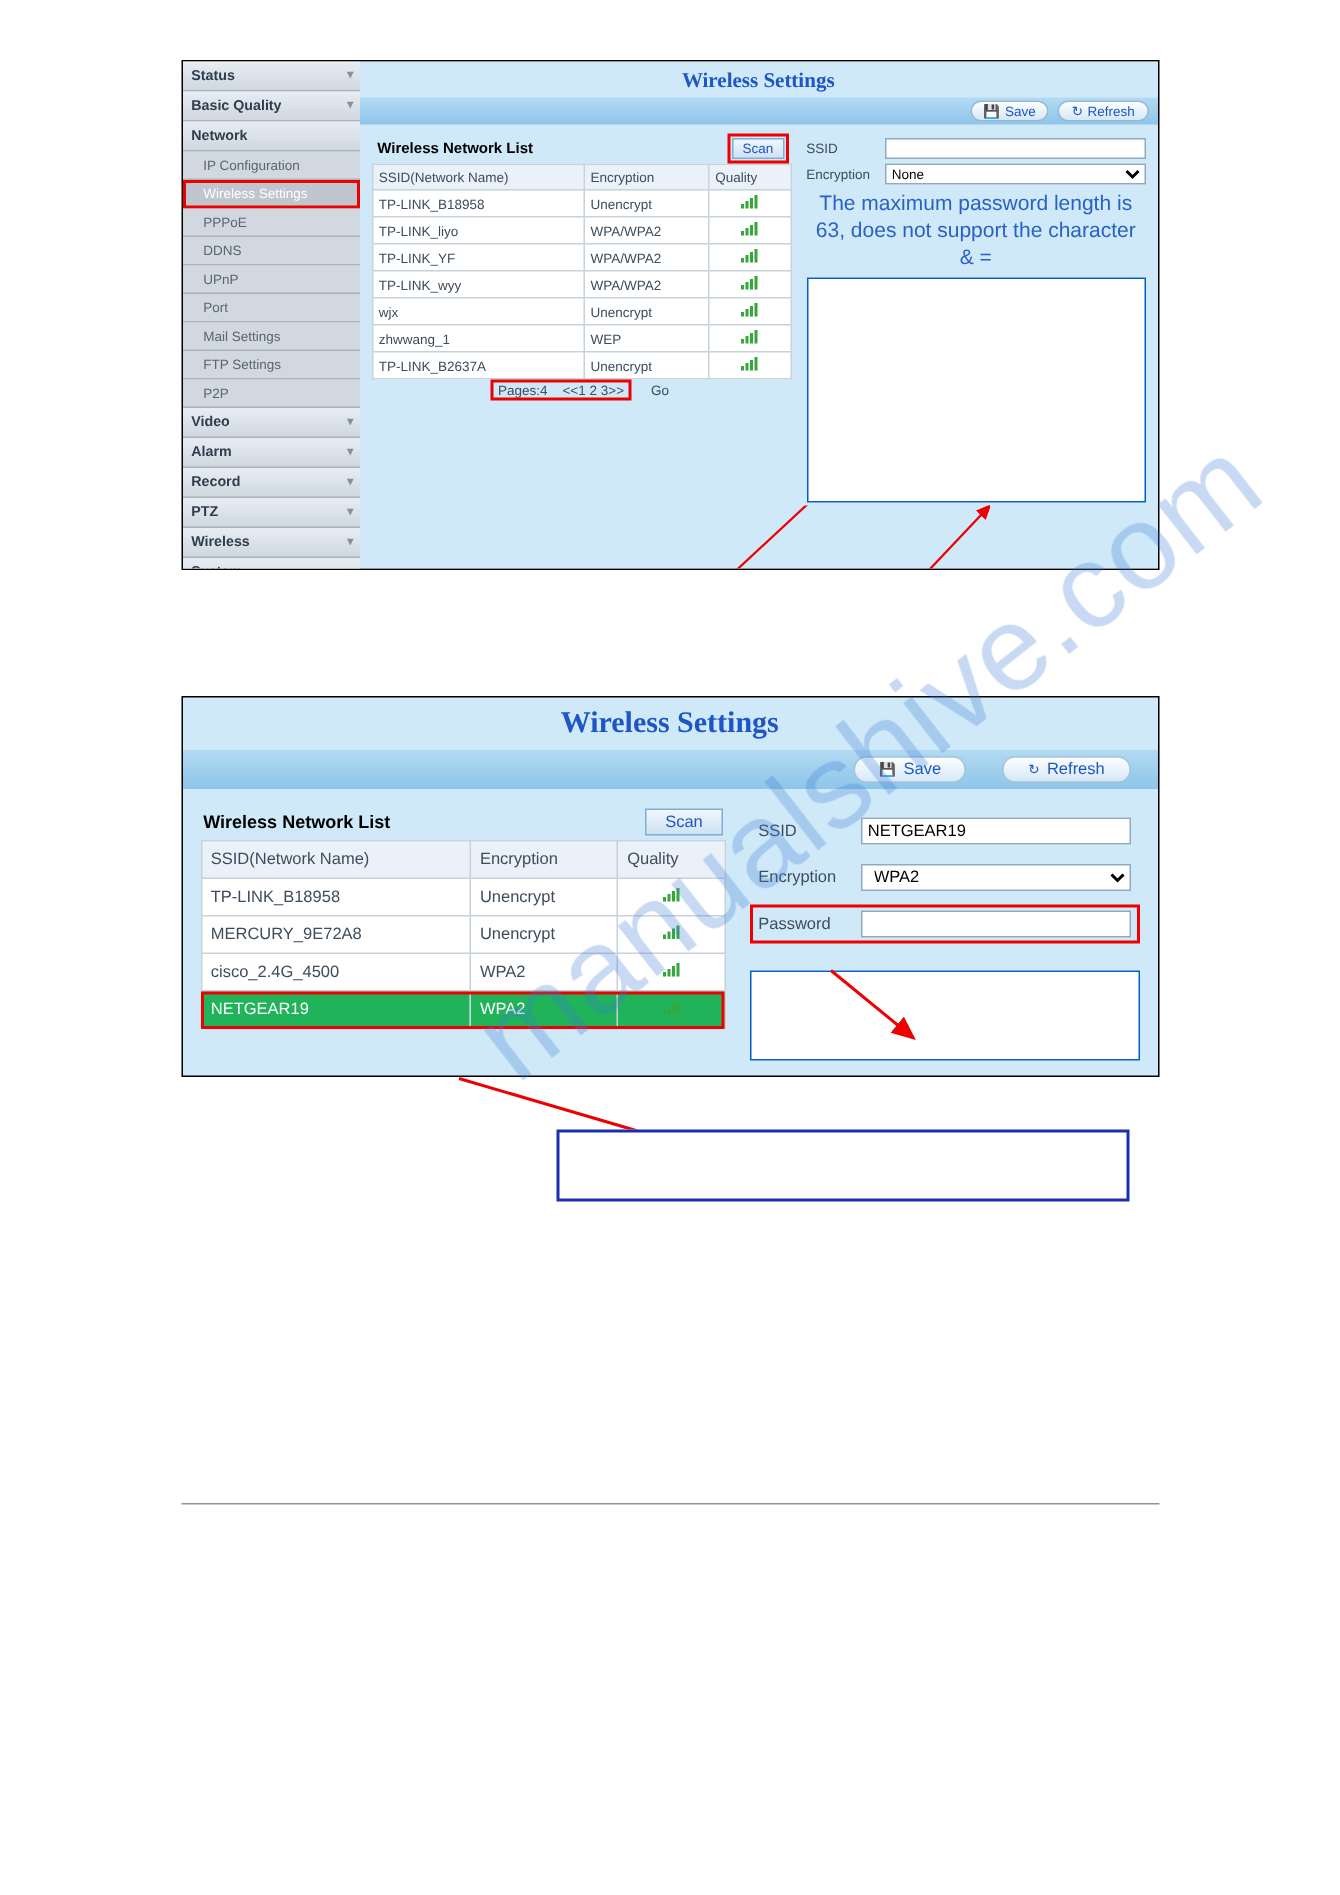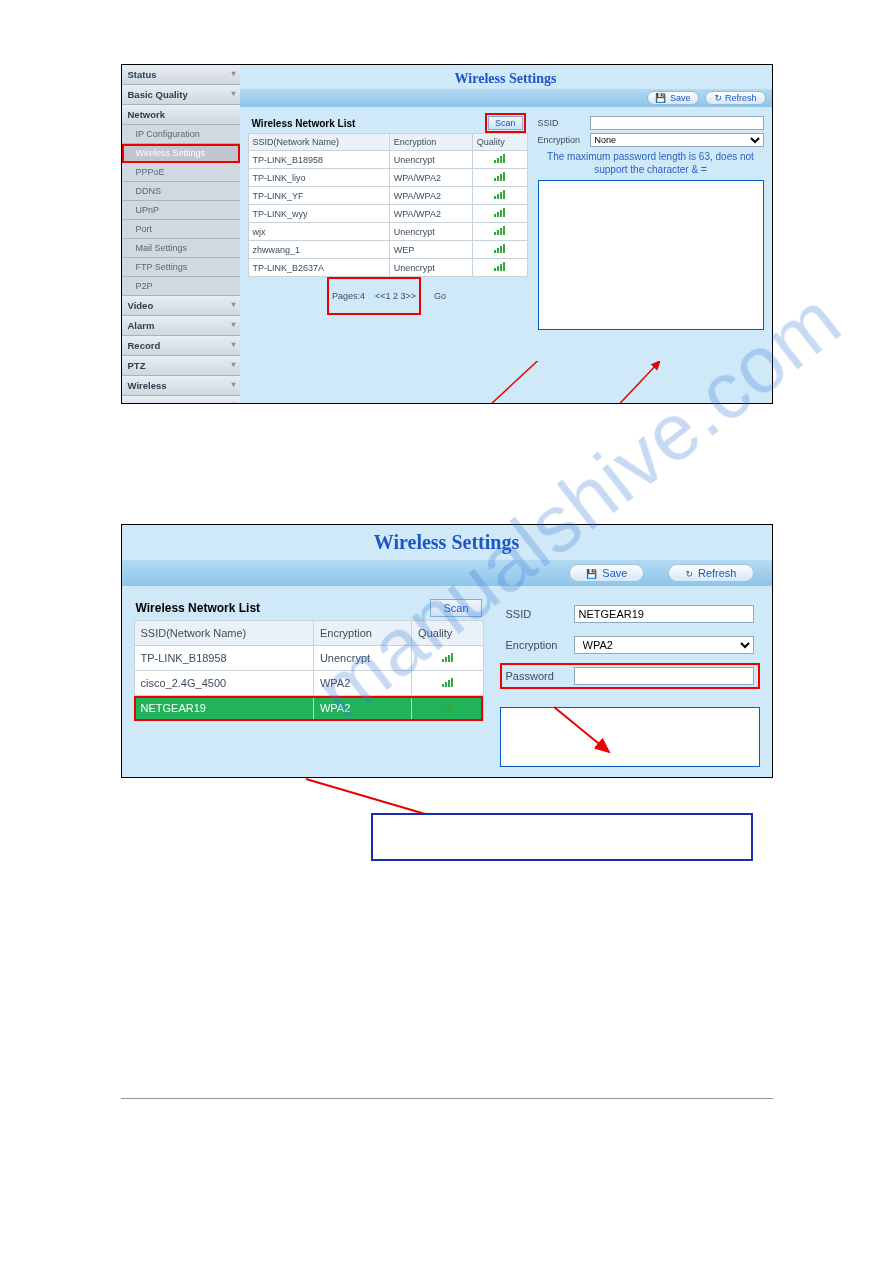--- a/index.html
+++ b/index.html
@@ -7,22 +7,21 @@
     font-family: Arial, sans-serif;
     background: #fff;
     width: 893px;
     padding: 40px 0;
   }
   .page {
     width: 100%;
     display: flex;
     flex-direction: column;
     align-items: center;
-    gap: 120px;
-    margin-top: 24px;
+    gap: 84px;
   }
 
   
   .panel1 {
     width: 652px;
     border: 1px solid #000;
     display: flex;
     background: linear-gradient(#e7eef5,#dbe4ed);
     font-size: 9.5px;
     height: 340px;
@@ -138,33 +137,33 @@
   }
   .sig i { width: 2px; background:#34a83b; display:inline-block; }
   .sig i:nth-child(1){height:3px;} .sig i:nth-child(2){height:5px;}
   .sig i:nth-child(3){height:7px;} .sig i:nth-child(4){height:9px;}
   .pager {
     text-align: center;
     font-size: 9px;
     padding: 2px 0;
     color: #3e4c5b;
   }
-  .pager .pg { outline: 2px solid #e00; padding: 12px 3px; display: inline-block; }
+  .pager .pg { outline: 2px solid #e00; padding: 0 3px; display: inline-block; }
 
   .formbox1 {
     flex: 1;
     font-size: 9px;
   }
   .frow { display: flex; align-items: center; gap: 4px; margin: 3px 0; }
   .frow label { width: 48px; color: #3e4c5b; }
   .frow input[type=text], .frow select {
     flex: 1; height: 14px; border: 1px solid #8faac2; font-size: 9px; background: #fff;
   }
   .note1 {
-    color: #2962c4; font-size: 10px; text-align: center; line-height: 1.3; margin: 3px 0;
+    color: #2962c4; font-size: 14px; text-align: center; line-height: 1.3; margin: 3px 0;
   }
   .rect1 {
     border: 1px solid #065cc6;
     height: 150px;
     background: #fff;
     margin-top: 4px;
   }
 
   
   .arrow1 {
@@ -481,20 +480,30 @@
                   <td>TP-LINK_B18958</td>
                   <td>Unencrypt</td>
                   <td class="q"><span class="sig">
                       <i></i>
                       <i></i>
                       <i></i>
                       <i></i>
                     </span></td>
                 </tr>
                 <tr>
+                  <td>MERCURY_9E72A8</td>
+                  <td>Unencrypt</td>
+                  <td class="q"><span class="sig">
+                      <i></i>
+                      <i></i>
+                      <i></i>
+                      <i></i>
+                    </span></td>
+                </tr>
+                <tr>
                   <td>cisco_2.4G_4500</td>
                   <td>WPA2</td>
                   <td class="q"><span class="sig">
                       <i></i>
                       <i></i>
                       <i></i>
                       <i></i>
                     </span></td>
                 </tr>
                 <tr class="selected">

